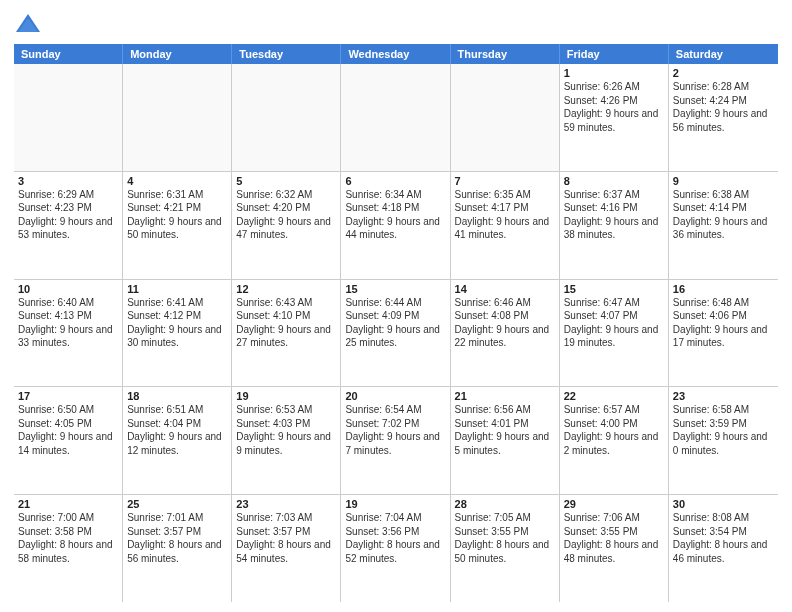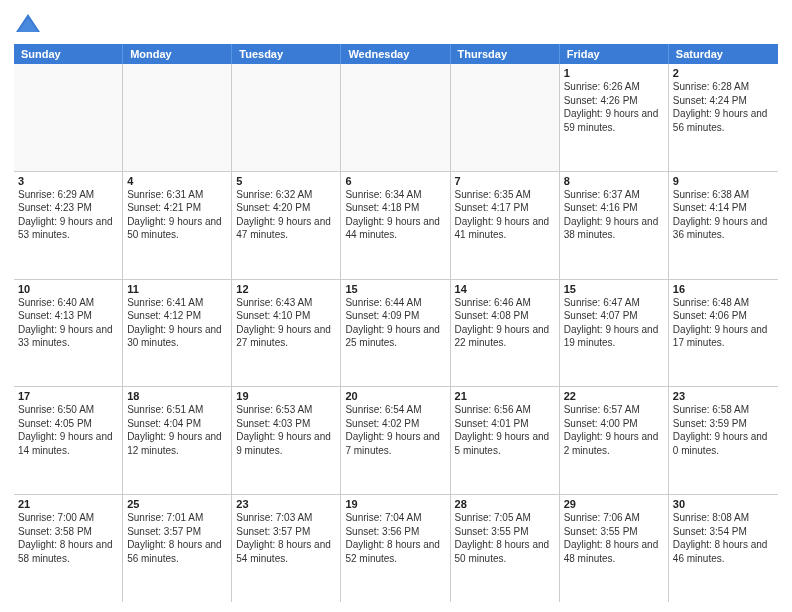--- a/index.html
+++ b/index.html
@@ -269,21 +269,21 @@
           </div>
           <div class="cal-cell">
             <span class="day-num">19</span>
             <div class="cell-detail">Sunrise: 6:53 AM
 Sunset: 4:03 PM
 Daylight: 9 hours and 9 minutes.</div>
           </div>
           <div class="cal-cell">
             <span class="day-num">20</span>
             <div class="cell-detail">Sunrise: 6:54 AM
-Sunset: 4:02 PM
+Sunset: 7:02 PM
 Daylight: 9 hours and 7 minutes.</div>
           </div>
           <div class="cal-cell">
             <span class="day-num">21</span>
             <div class="cell-detail">Sunrise: 6:56 AM
 Sunset: 4:01 PM
 Daylight: 9 hours and 5 minutes.</div>
           </div>
           <div class="cal-cell">
             <span class="day-num">22</span>

